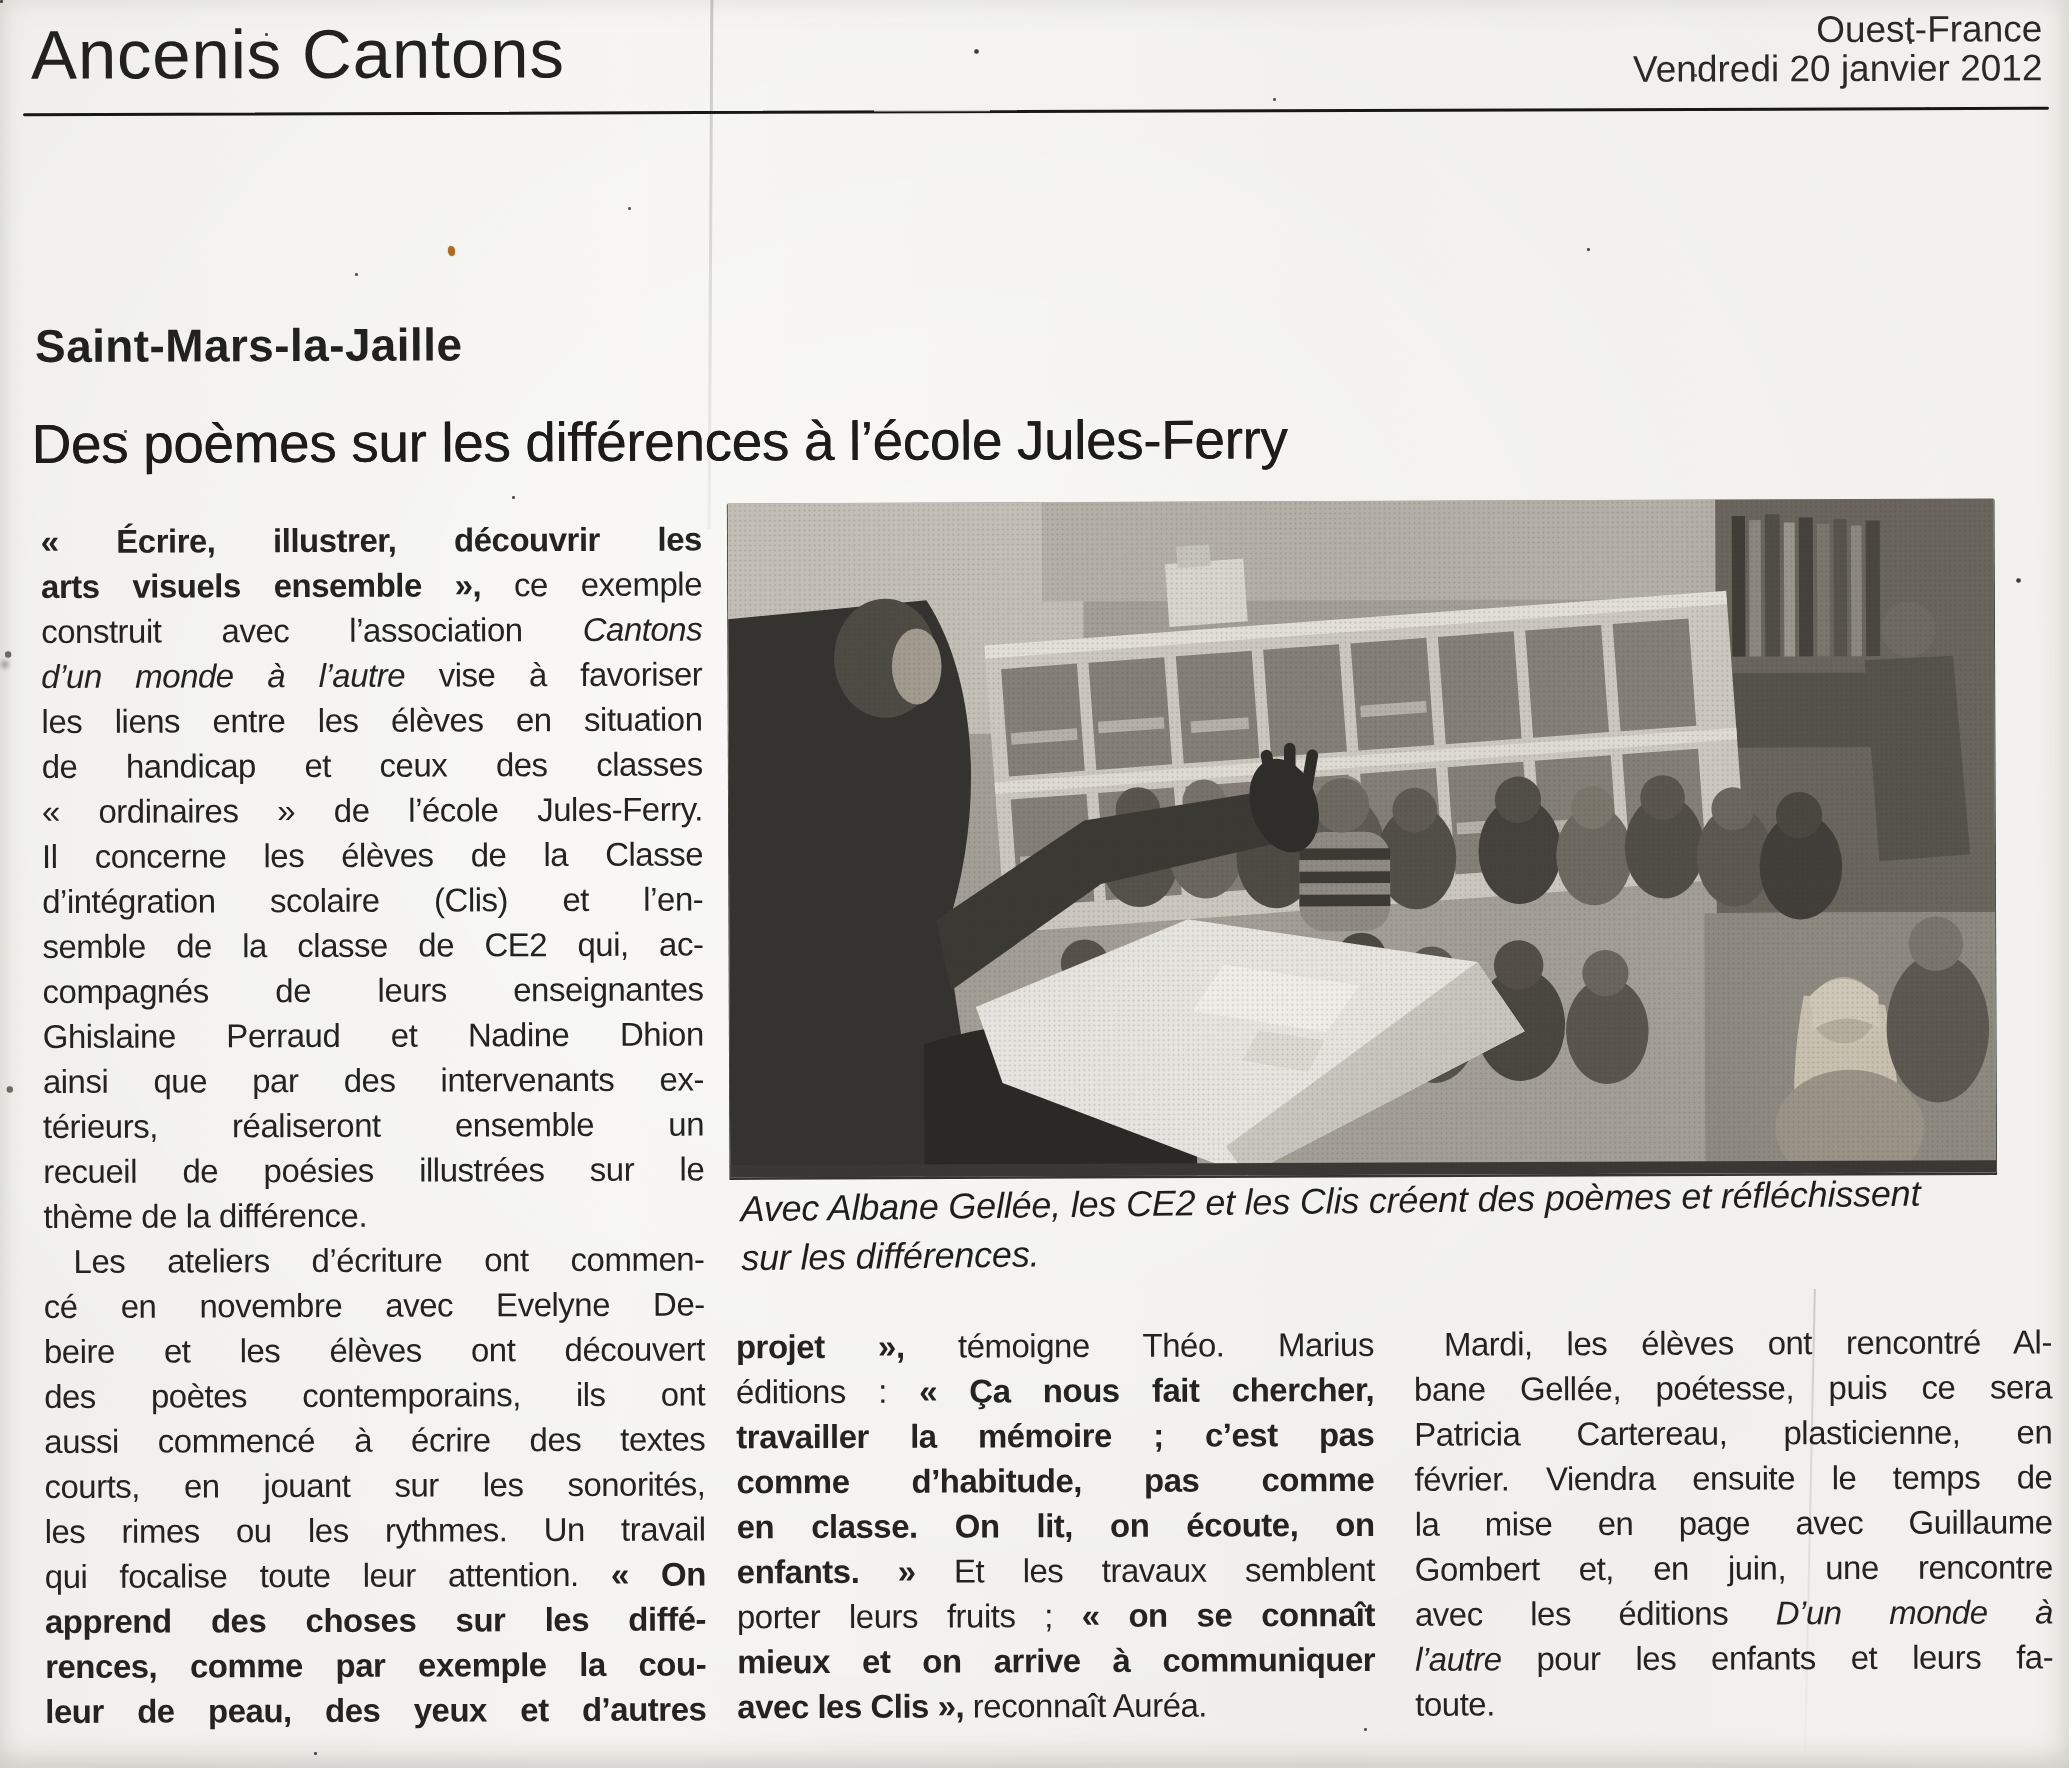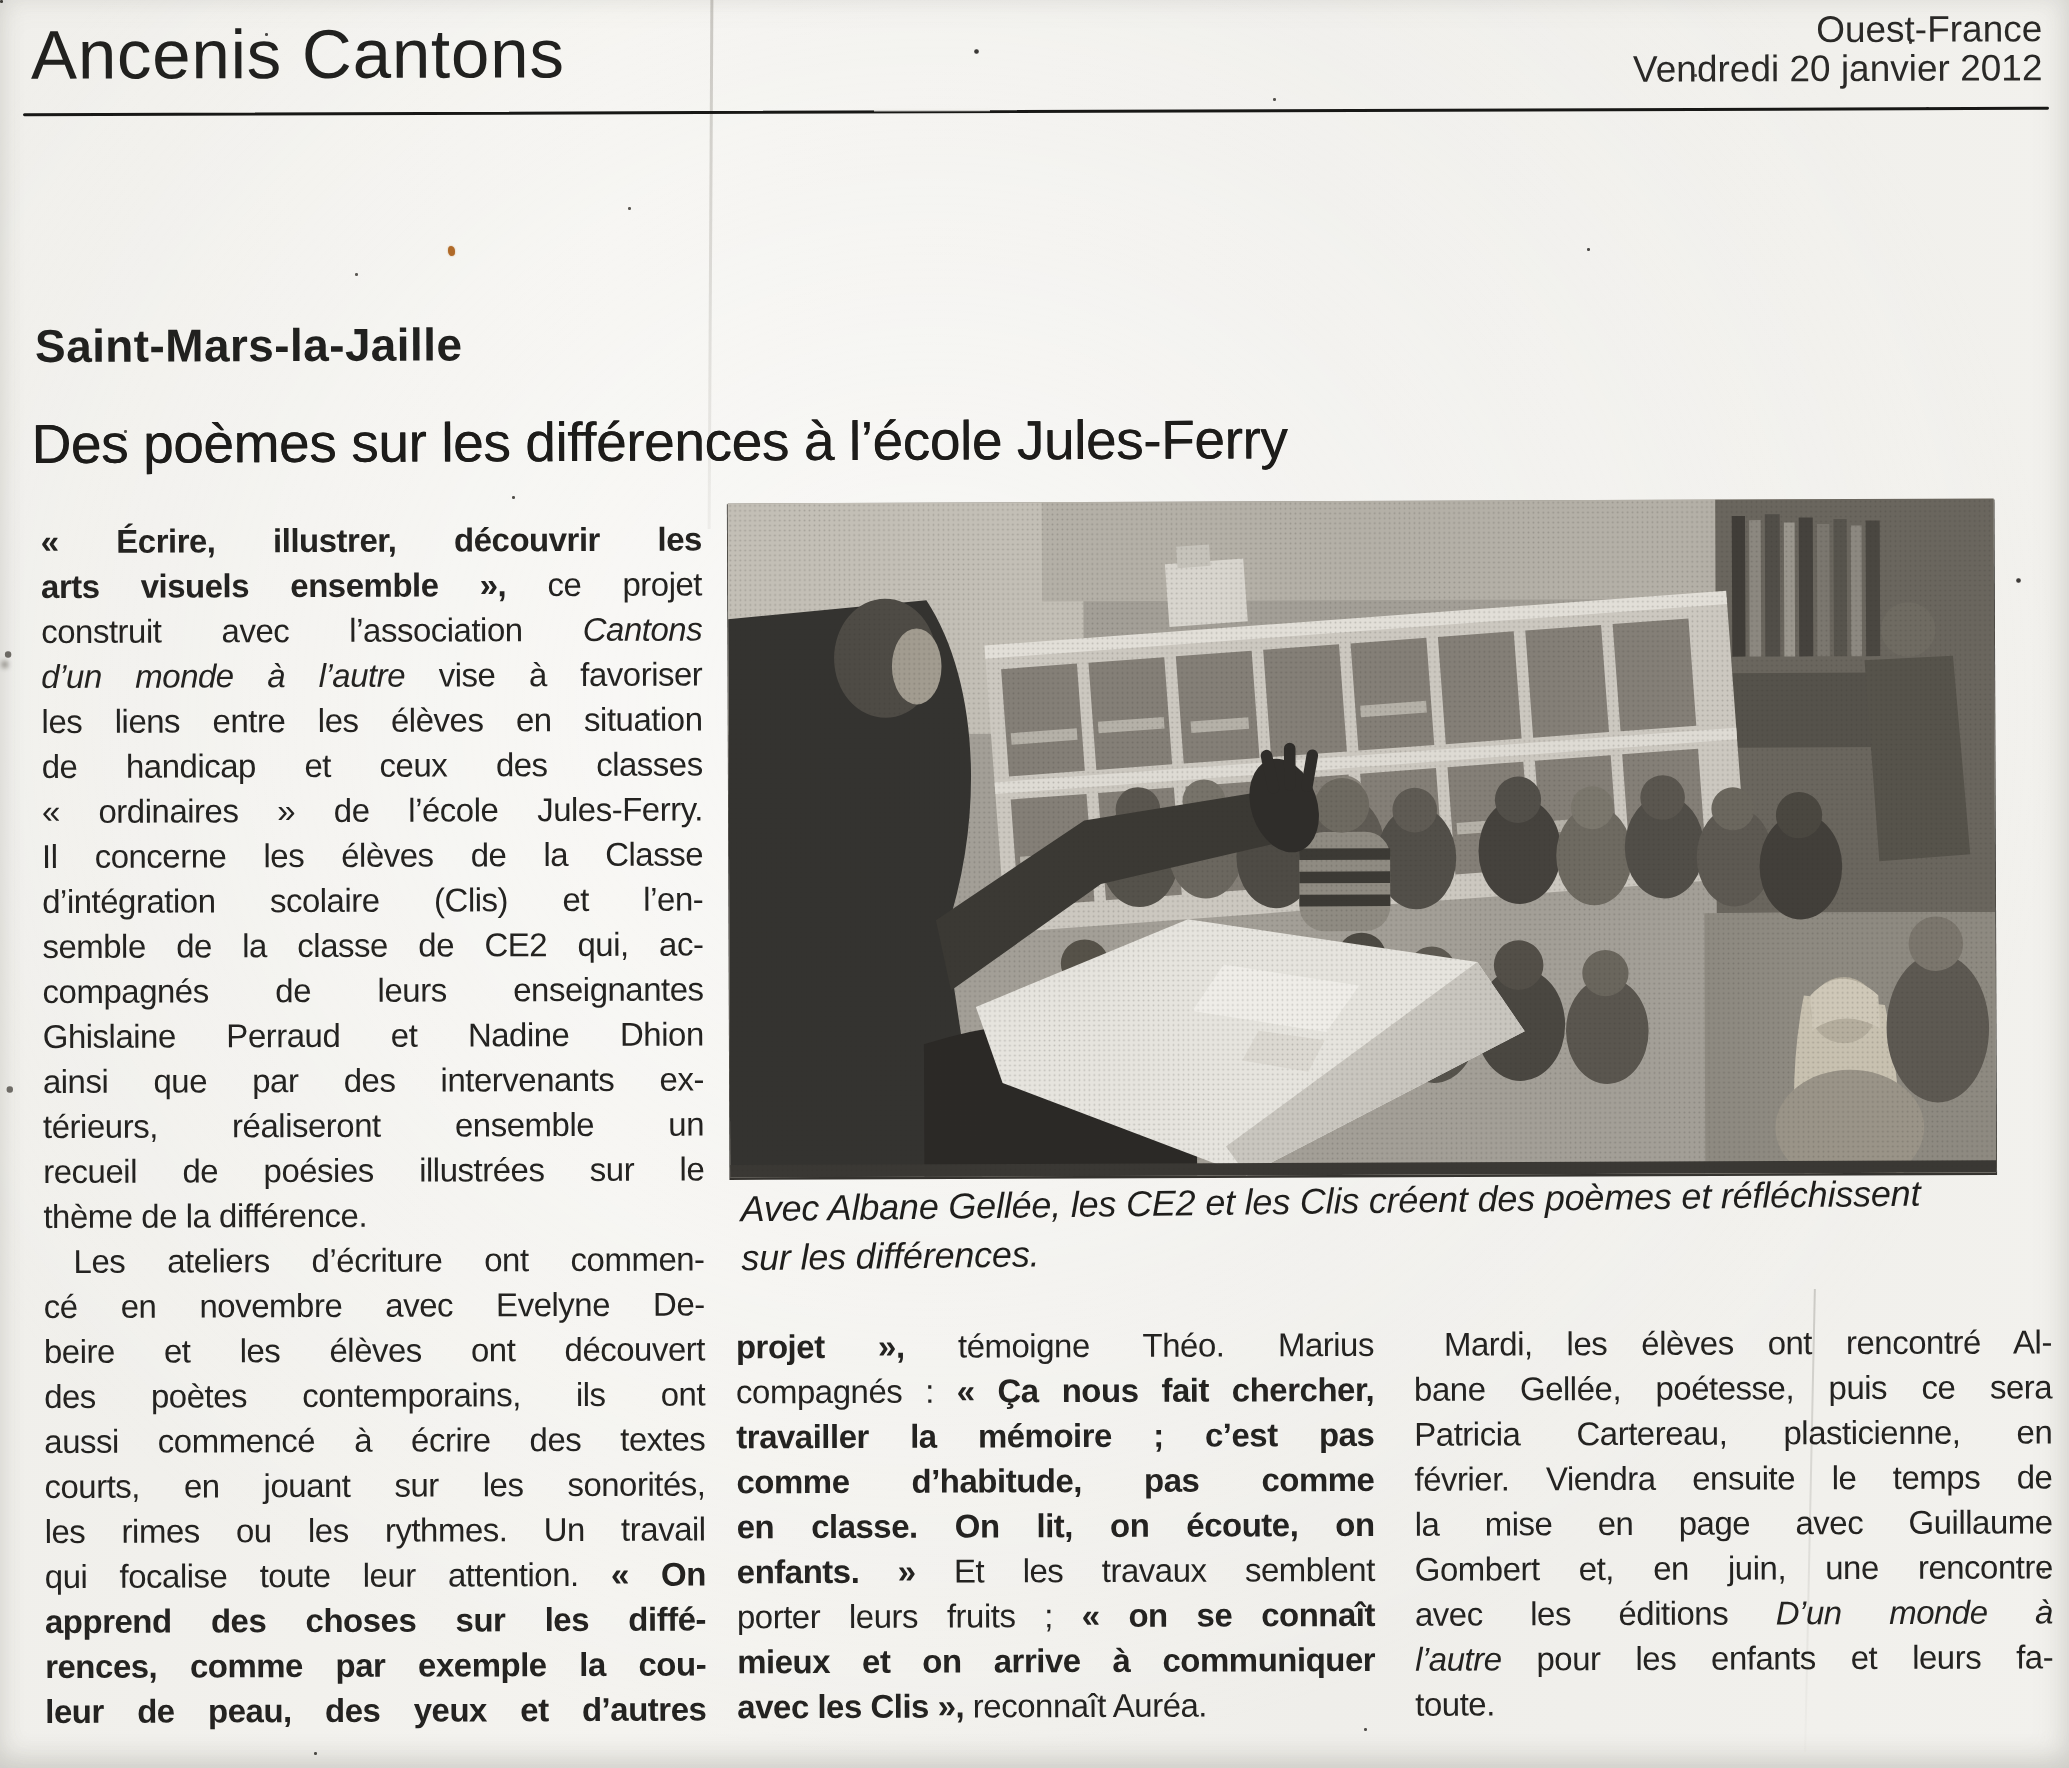--- a/index.html
+++ b/index.html
@@ -73,21 +73,21 @@
 </div>
 <div class="rule"></div>
 <div class="speck"></div>
 
 <div class="article">
   <div class="kicker">Saint-Mars-la-Jaille</div>
   <div class="headline">Des poèmes sur les différences à l’école Jules-Ferry</div>
 
   <div class="col col1">
       <div class="tline"><span class="b ">« Écrire, illustrer, découvrir les</span></div>
-      <div class="tline"><span class="b ">arts visuels ensemble »,</span><span class=""> ce projet</span></div>
+      <div class="tline"><span class="b ">arts visuels ensemble »,</span><span class=""> ce exemple</span></div>
       <div class="tline"><span class="">construit avec l’association </span><span class="i">Cantons</span></div>
       <div class="tline"><span class="i">d’un monde à l’autre</span><span class=""> vise à favoriser</span></div>
       <div class="tline"><span class="">les liens entre les élèves en situation</span></div>
       <div class="tline"><span class="">de handicap et ceux des classes</span></div>
       <div class="tline"><span class="">« ordinaires » de l’école Jules-Ferry.</span></div>
       <div class="tline"><span class="">Il concerne les élèves de la Classe</span></div>
       <div class="tline"><span class="">d’intégration scolaire (Clis) et l’en-</span></div>
       <div class="tline"><span class="">semble de la classe de CE2 qui, ac-</span></div>
       <div class="tline"><span class="">compagnés de leurs enseignantes</span></div>
       <div class="tline"><span class="">Ghislaine Perraud et Nadine Dhion</span></div>
@@ -260,21 +260,21 @@
     </svg>
   </div>
 
   <div class="caption">
       <div>Avec Albane Gellée, les CE2 et les Clis créent des poèmes et réfléchissent</div>
       <div>sur les différences.</div>
     </div>
 
   <div class="col col2">
       <div class="tline"><span class="b ">projet »,</span><span class=""> témoigne Théo. Marius</span></div>
-      <div class="tline"><span class="">compagnés : </span><span class="b ">« Ça nous fait chercher,</span></div>
+      <div class="tline"><span class="">éditions : </span><span class="b ">« Ça nous fait chercher,</span></div>
       <div class="tline"><span class="b ">travailler la mémoire ; c’est pas</span></div>
       <div class="tline"><span class="b ">comme d’habitude, pas comme</span></div>
       <div class="tline"><span class="b ">en classe. On lit, on écoute, on</span></div>
       <div class="tline"><span class="b ">enfants. »</span><span class=""> Et les travaux semblent</span></div>
       <div class="tline"><span class="">porter leurs fruits ; </span><span class="b ">« on se connaît</span></div>
       <div class="tline"><span class="b ">mieux et on arrive à communiquer</span></div>
       <div class="tline nj"><span class="b ">avec les Clis »,</span><span class=""> reconnaît Auréa.</span></div>
     </div>
   <div class="col col3">
       <div class="tline ind"><span class="">Mardi, les élèves ont rencontré Al-</span></div>

